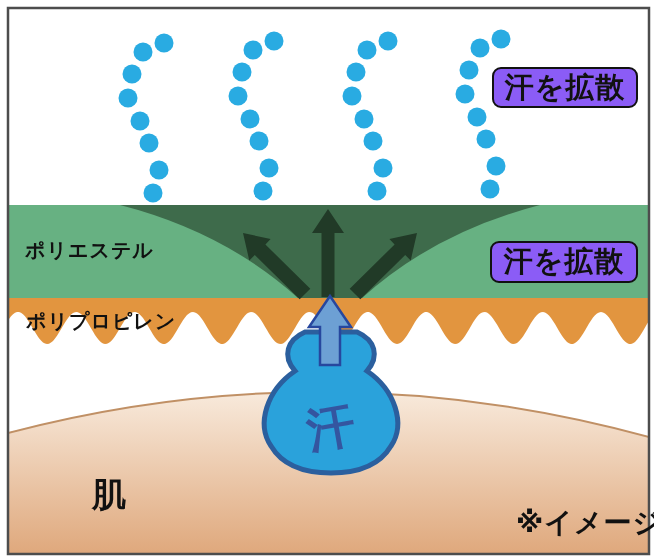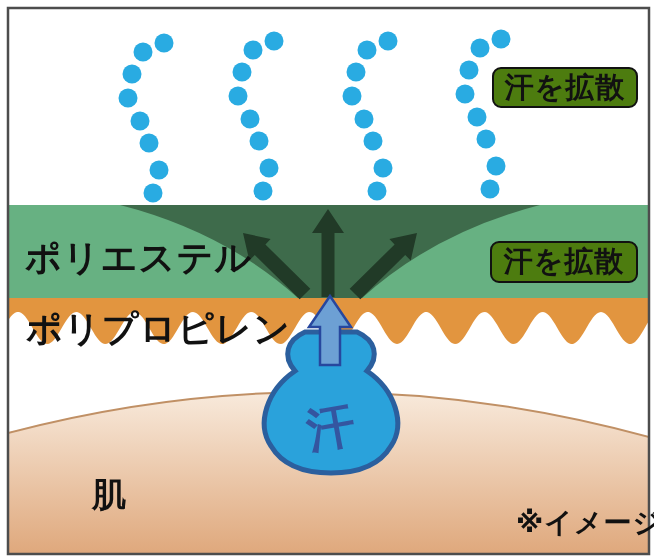--- a/index.html
+++ b/index.html
@@ -12,24 +12,24 @@
   }
   .stage svg{position:absolute;left:0;top:0;}
   .label{
     position:absolute;
     color:#111111;
     font-weight:700;
     white-space:nowrap;
     line-height:1;
     letter-spacing:1px;
   }
-  .layer-label{font-size:36px;}
+  .layer-label{font-size:20px;}
   .tag-box{
     position:absolute;
-    background:#4d7c0f;
+    background:#8b5cf6;
     border:2.5px solid #111111;
     border-radius:9px;
     display:flex;align-items:center;justify-content:center;
     font-weight:700;color:#111111;
     letter-spacing:1px;
     box-sizing:border-box;
   }
   .sweat-char{
     position:absolute;
     font-weight:700;

